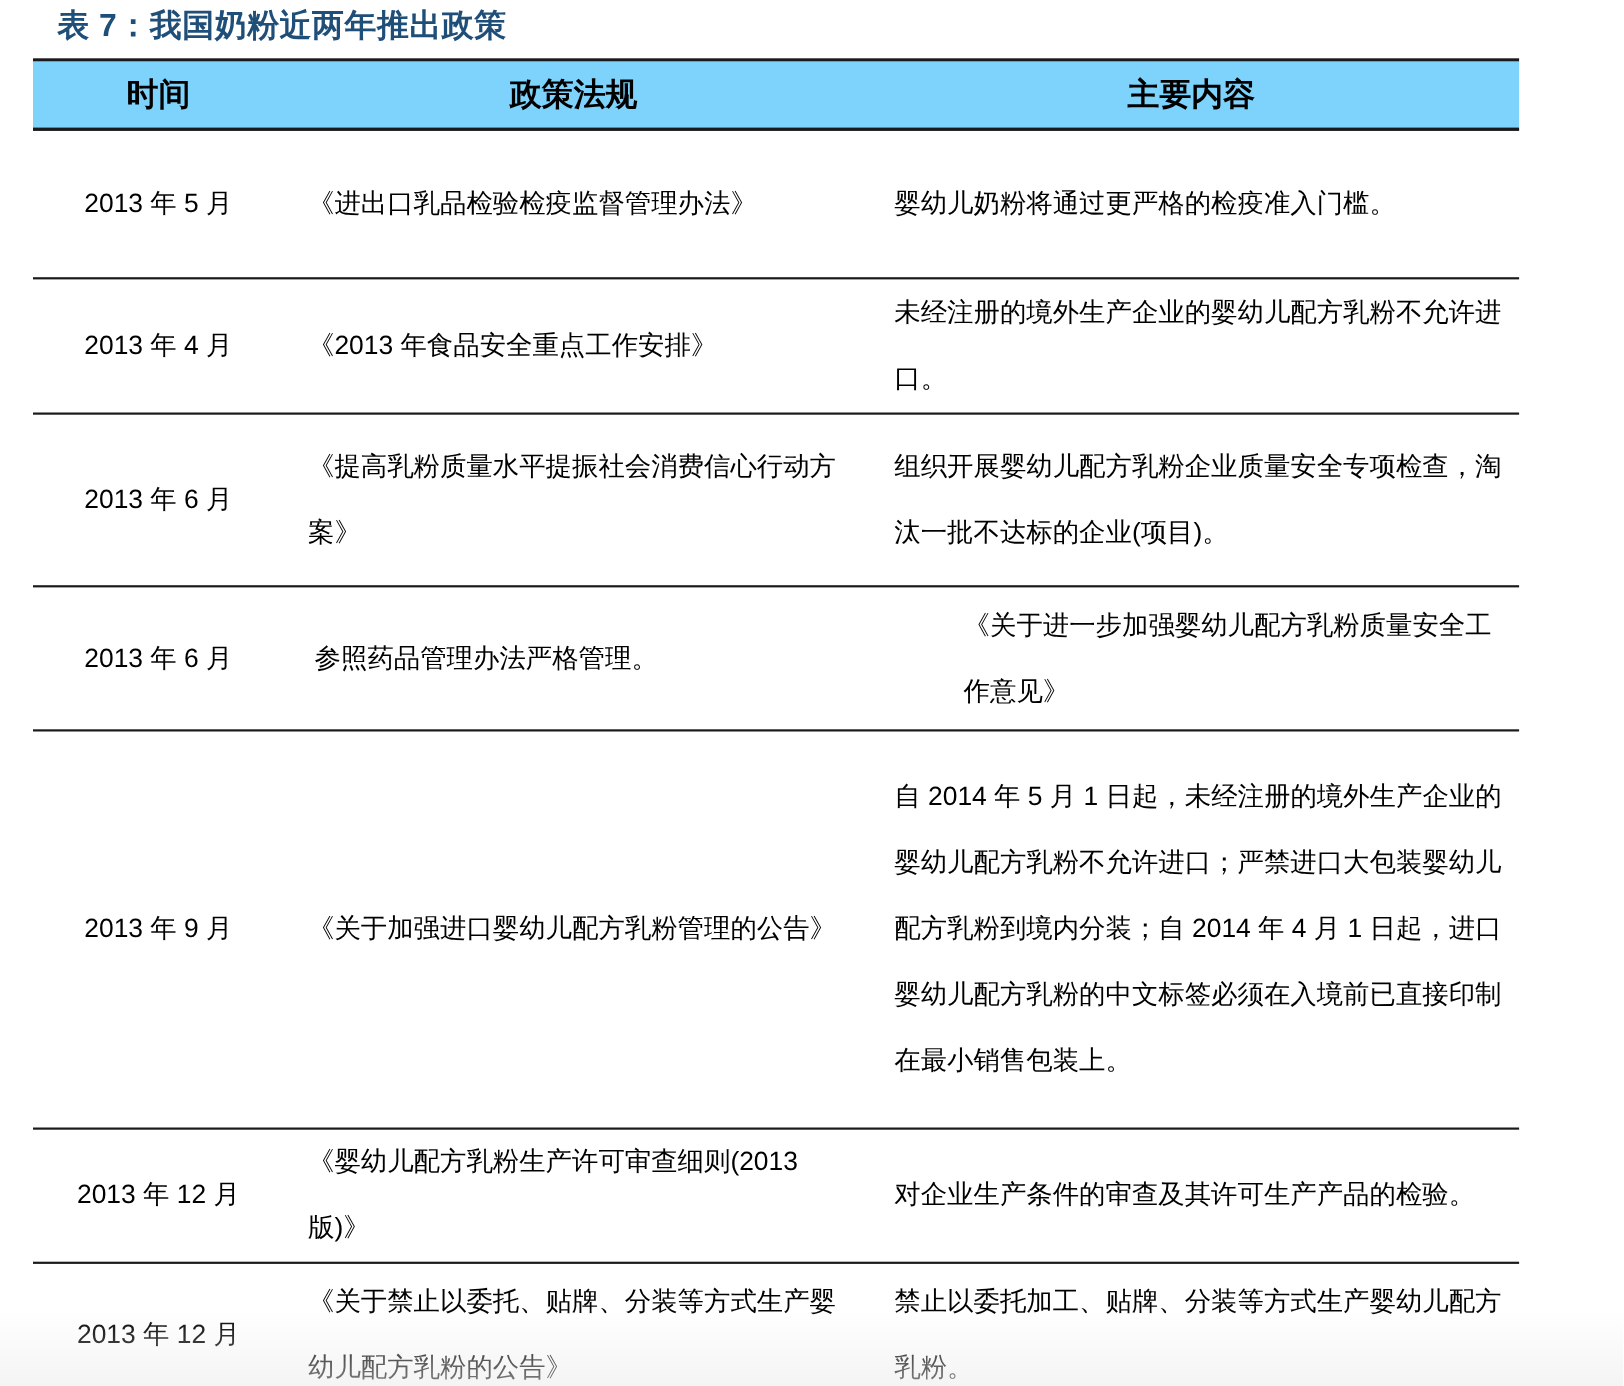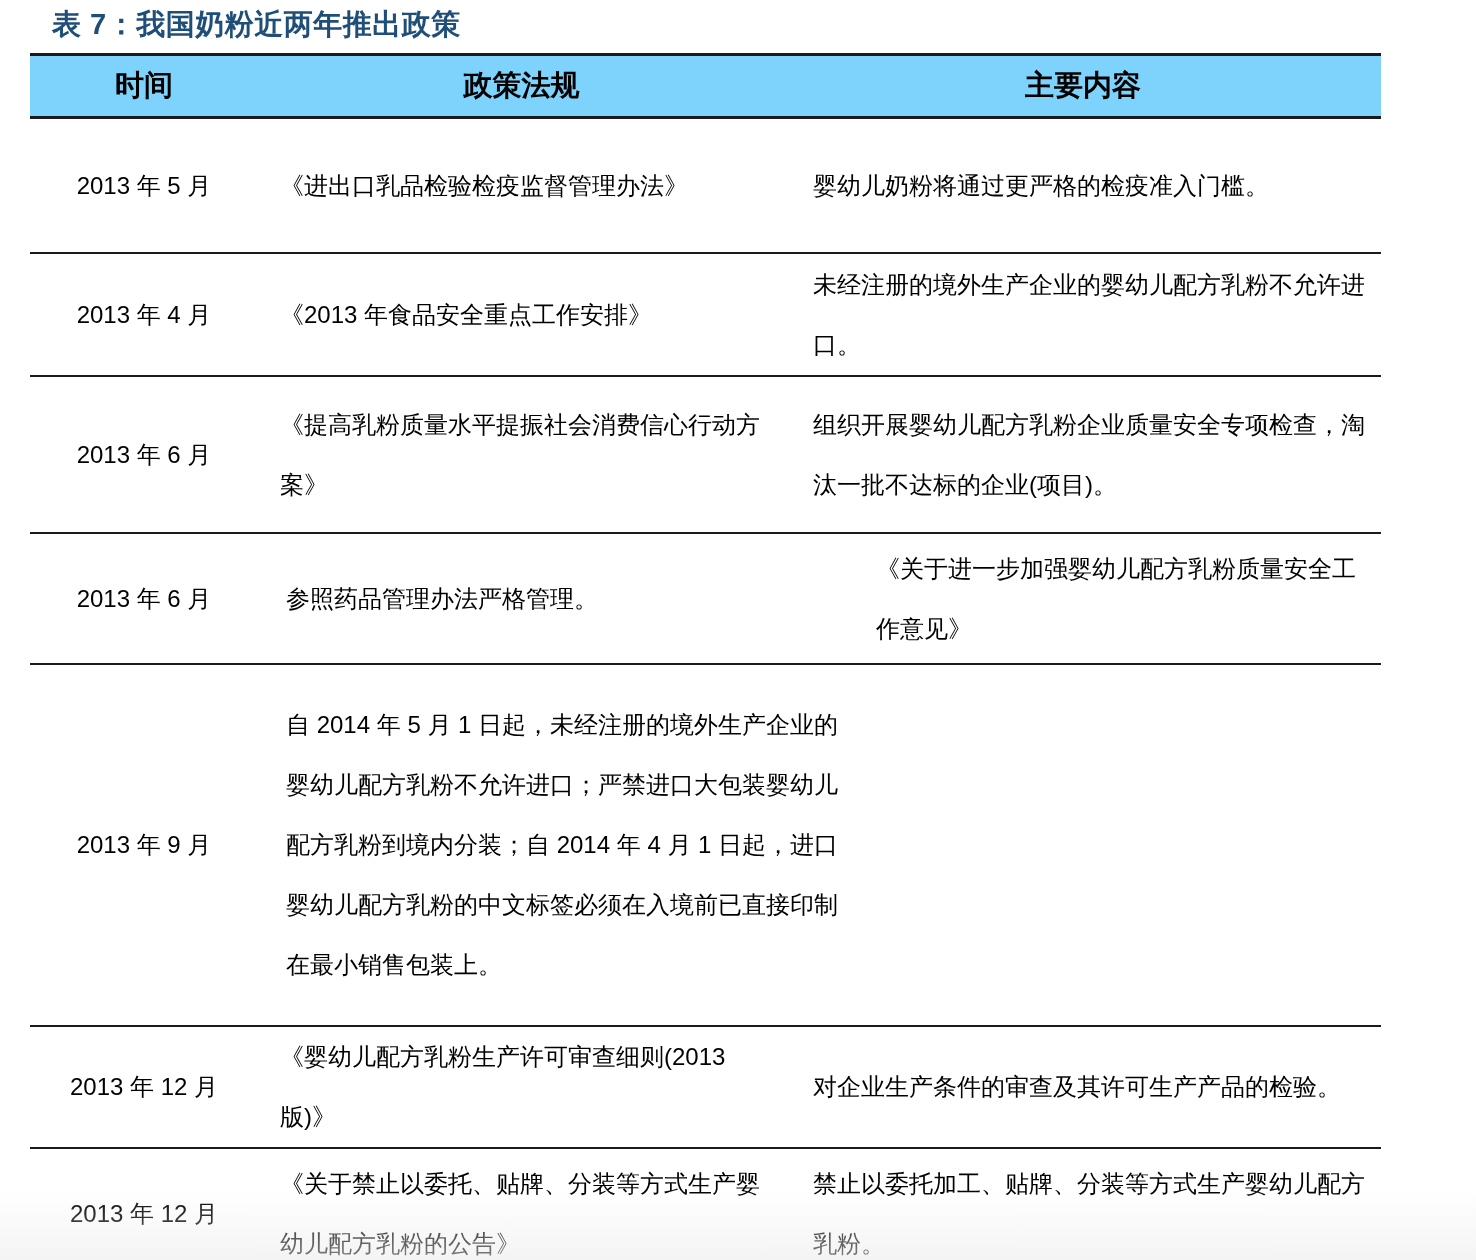--- a/index.html
+++ b/index.html
@@ -157,20 +157,23 @@
       </div>
     <div class="cell col-policy">
         <span class="cell-text policy-text">《关于进一步加强婴幼儿配方乳粉质量安全工作意见》</span>
       </div>
   </div>
 
   <div class="row r5">
     <div class="cell col-time">
         <span class="cell-text">2013 年 9 月</span>
       </div>
+    <div class="cell col-policy">
+        <span class="cell-text policy-text">《关于加强进口婴幼儿配方乳粉管理的公告》</span>
+      </div>
     <div class="cell col-content">
         <span class="cell-text content-text">自 2014 年 5 月 1 日起，未经注册的境外生产企业的婴幼儿配方乳粉不允许进口；严禁进口大包装婴幼儿配方乳粉到境内分装；自 2014 年 4 月 1 日起，进口婴幼儿配方乳粉的中文标签必须在入境前已直接印制在最小销售包装上。</span>
       </div>
   </div>
 
   <div class="row r6">
     <div class="cell col-time">
         <span class="cell-text">2013 年 12 月</span>
       </div>
     <div class="cell col-policy">

